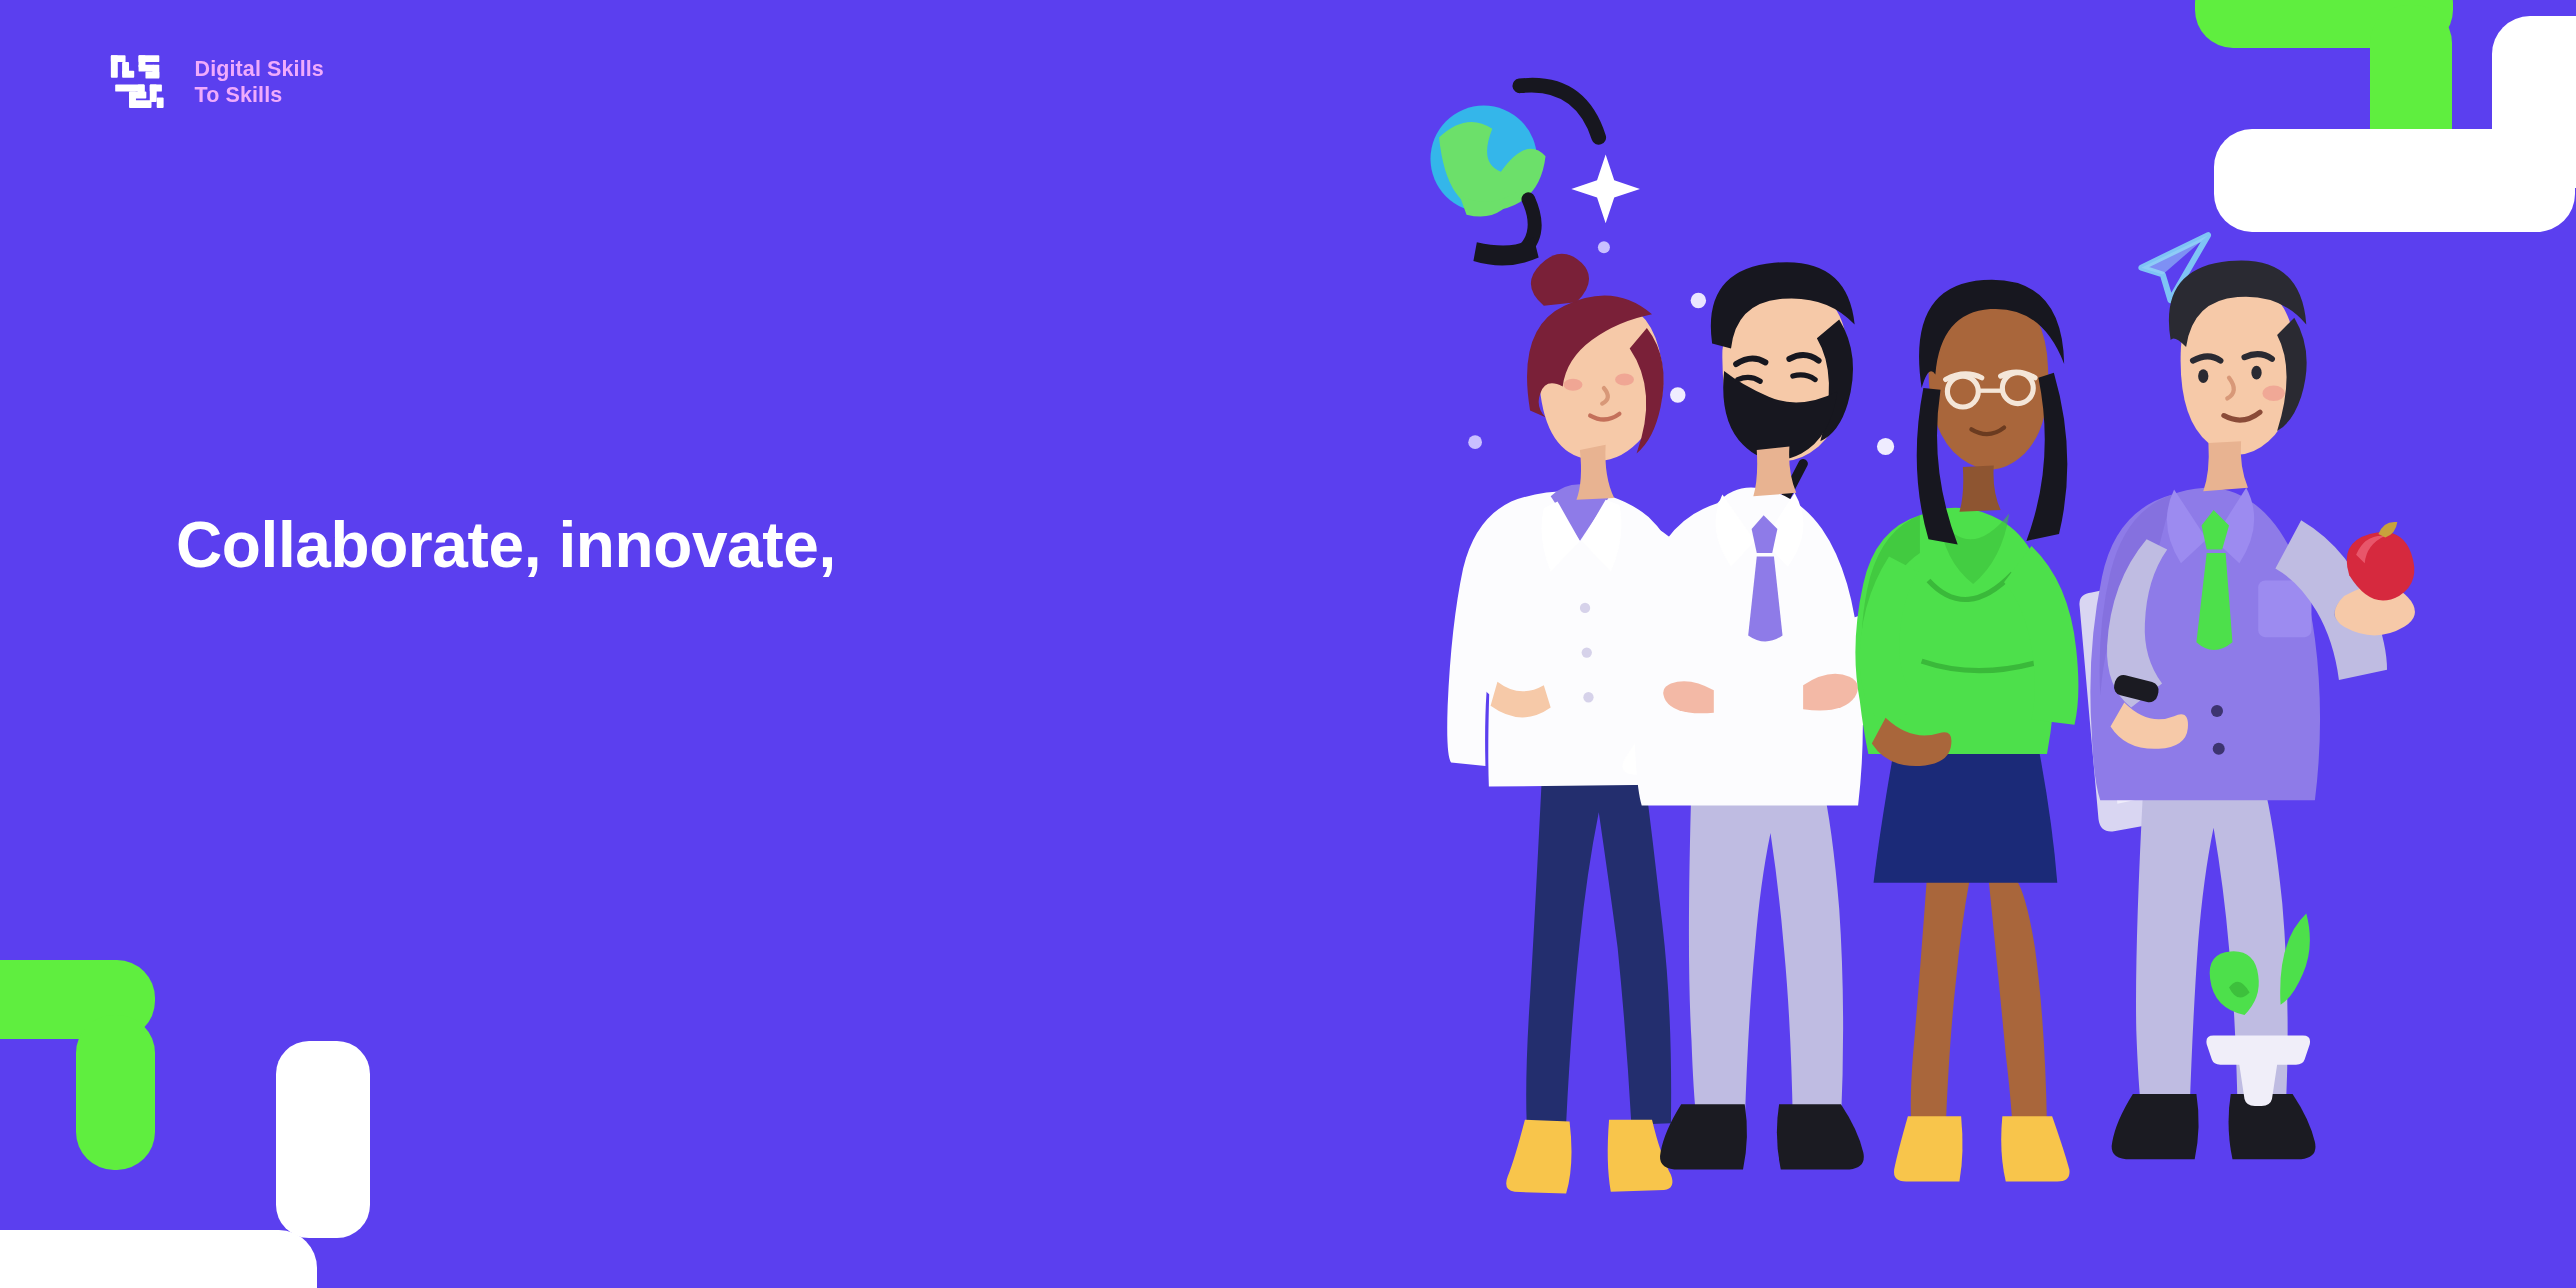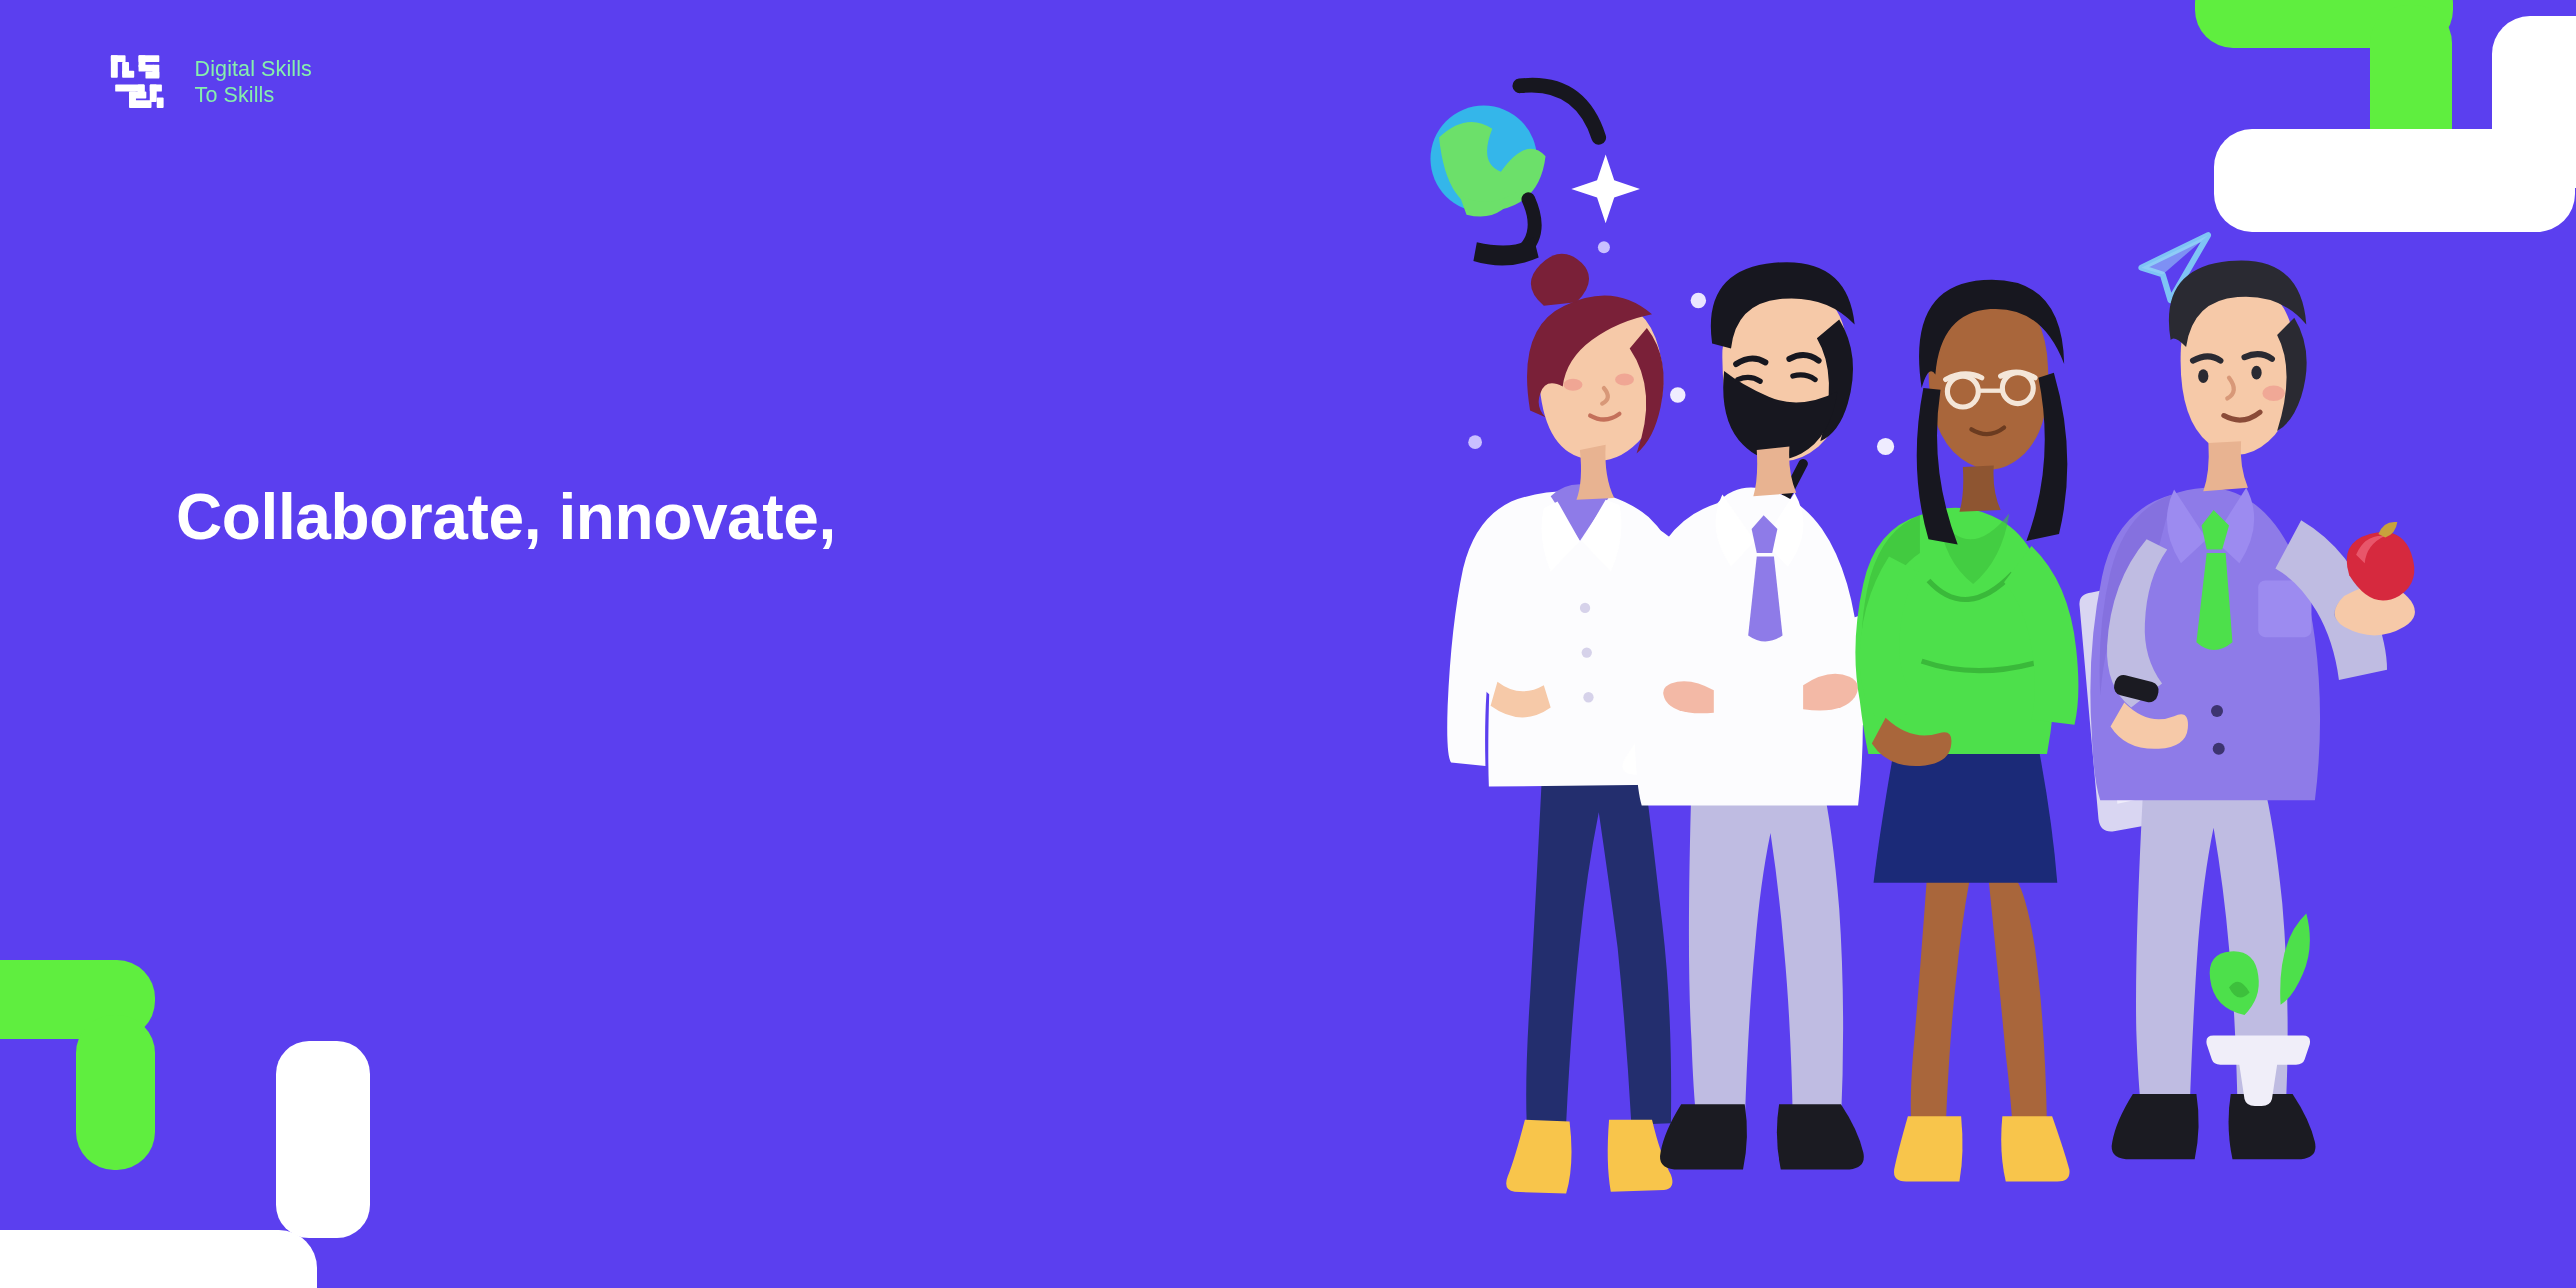--- a/index.html
+++ b/index.html
@@ -59,34 +59,34 @@
   
   .plane { top:230px; left:2136px; width:86px; height:77px; }
 
   
   .logo-block {
     position:absolute; top:50px; left:110px;
     display:flex; align-items:center; gap:20.6px;
   }
   .logo-mark { width:64px; height:64px; flex:none; }
   .logo-words {
-    color:#86efac; line-height:1.22;
-    font-size:21.5px; font-weight:400; letter-spacing:0.1px;
+    color:#f0abfc; line-height:1.22;
+    font-size:21.5px; font-weight:700; letter-spacing:0.1px;
   }
   .logo-words div { white-space:nowrap; }
 
   
   .headline {
     position:absolute; top:474px; left:176px;
     width:1022px;
     color:#FFFFFF;
     font-size:64px; font-weight:700; line-height:1.36;
     letter-spacing:-0.4px;
   }
-  .headline span { display:block; }
+  .headline span { display:block;margin-top:28px; }
 
   
   .art { position:absolute; top:0; left:1202px; width:1374px; height:1288px; }
 </style>
 </head>
 <body>
 
 <div class="banner">
 
   <div class="deco tr-green-h"></div>

